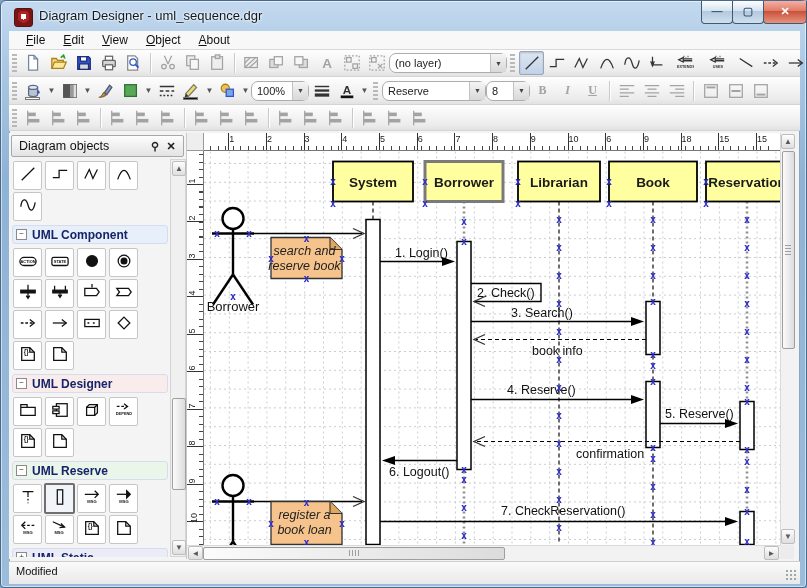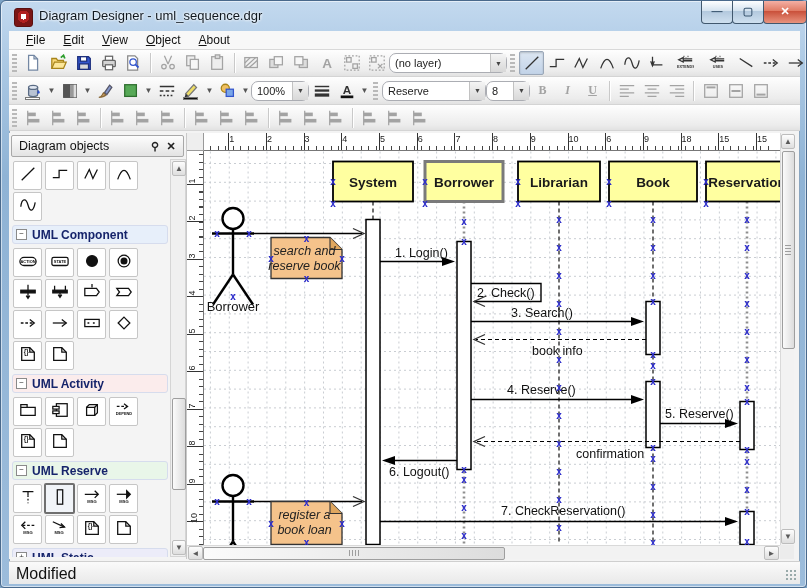--- a/index.html
+++ b/index.html
@@ -66,21 +66,21 @@
   .rnum.top{top:1px;} .rnum.left{left:2px;transform:rotate(-90deg);}
   .rtick{position:absolute;background:#333;}
   .draw{position:absolute;left:17px;top:18px;right:14px;bottom:14px;overflow:hidden;background:#fff;}
   .vscroll{position:absolute;right:0;top:0;width:14px;bottom:14px;background:#f2f2f2;border-left:1px solid #d9d9d9;box-sizing:border-box;}
   .hscroll{position:absolute;left:0;right:14px;bottom:0;height:14px;background:#f2f2f2;border-top:1px solid #d9d9d9;box-sizing:border-box;}
   .corner-br{position:absolute;right:0;bottom:0;width:14px;height:14px;background:#ececec;}
   .gripdots{position:absolute;width:6px;height:10px;background:repeating-linear-gradient(180deg,#9e9e9e 0 1px,transparent 1px 3px);}
   .gripdots.h{width:10px;height:6px;background:repeating-linear-gradient(90deg,#9e9e9e 0 1px,transparent 1px 3px);}
   
   .statusbar{position:absolute;left:8px;top:560px;width:791px;height:22px;background:linear-gradient(180deg,#fafafa,#e9e9e9);border-top:1px solid #cfcfcf;}
-  .status-text{position:absolute;left:7px;top:3px;font-size:16px;color:#111;}
+  .status-text{position:absolute;left:7px;top:3px;font-size:11px;color:#111;}
   .resize-grip{position:absolute;right:3px;bottom:3px;width:12px;height:12px;
     background:radial-gradient(circle at 2px 2px,#9aa 0 1.2px,transparent 1.5px) 0 0/4px 4px;}
 </style>
 </head>
 <body>
 
 <div class="frame">
 
   <div class="titlebar">
     <div class="app-icon"></div>
@@ -730,21 +730,21 @@
           </span>
           <span class="pal-btn">
             <span><svg viewBox="0 0 20 20" width="18" height="18" fill="none" stroke="currentColor" stroke-width="1.4">
                 <path d="M3 3h9l5 5v9H3z"></path>
                 <path d="M12 3v5h5"></path>
               </svg></span>
           </span>
         </div>
         <div class="sect-header" style="background: rgb(251, 236, 236);">
           <span class="pm">−</span>
-          <span class="sect-label">UML Activity</span>
+          <span class="sect-label">UML Designer</span>
         </div>
         <div class="pal-grid">
           <span class="pal-btn">
             <span><svg viewBox="0 0 20 20" width="18" height="18" fill="none" stroke="currentColor" stroke-width="1.4">
                 <path d="M2 7V4h7v3M2 7h16v9H2z"></path>
               </svg></span>
           </span>
           <span class="pal-btn">
             <span><svg viewBox="0 0 20 20" width="18" height="18" fill="none" stroke="currentColor" stroke-width="1.4">
                 <rect x="6" y="3" width="12" height="14"></rect>

